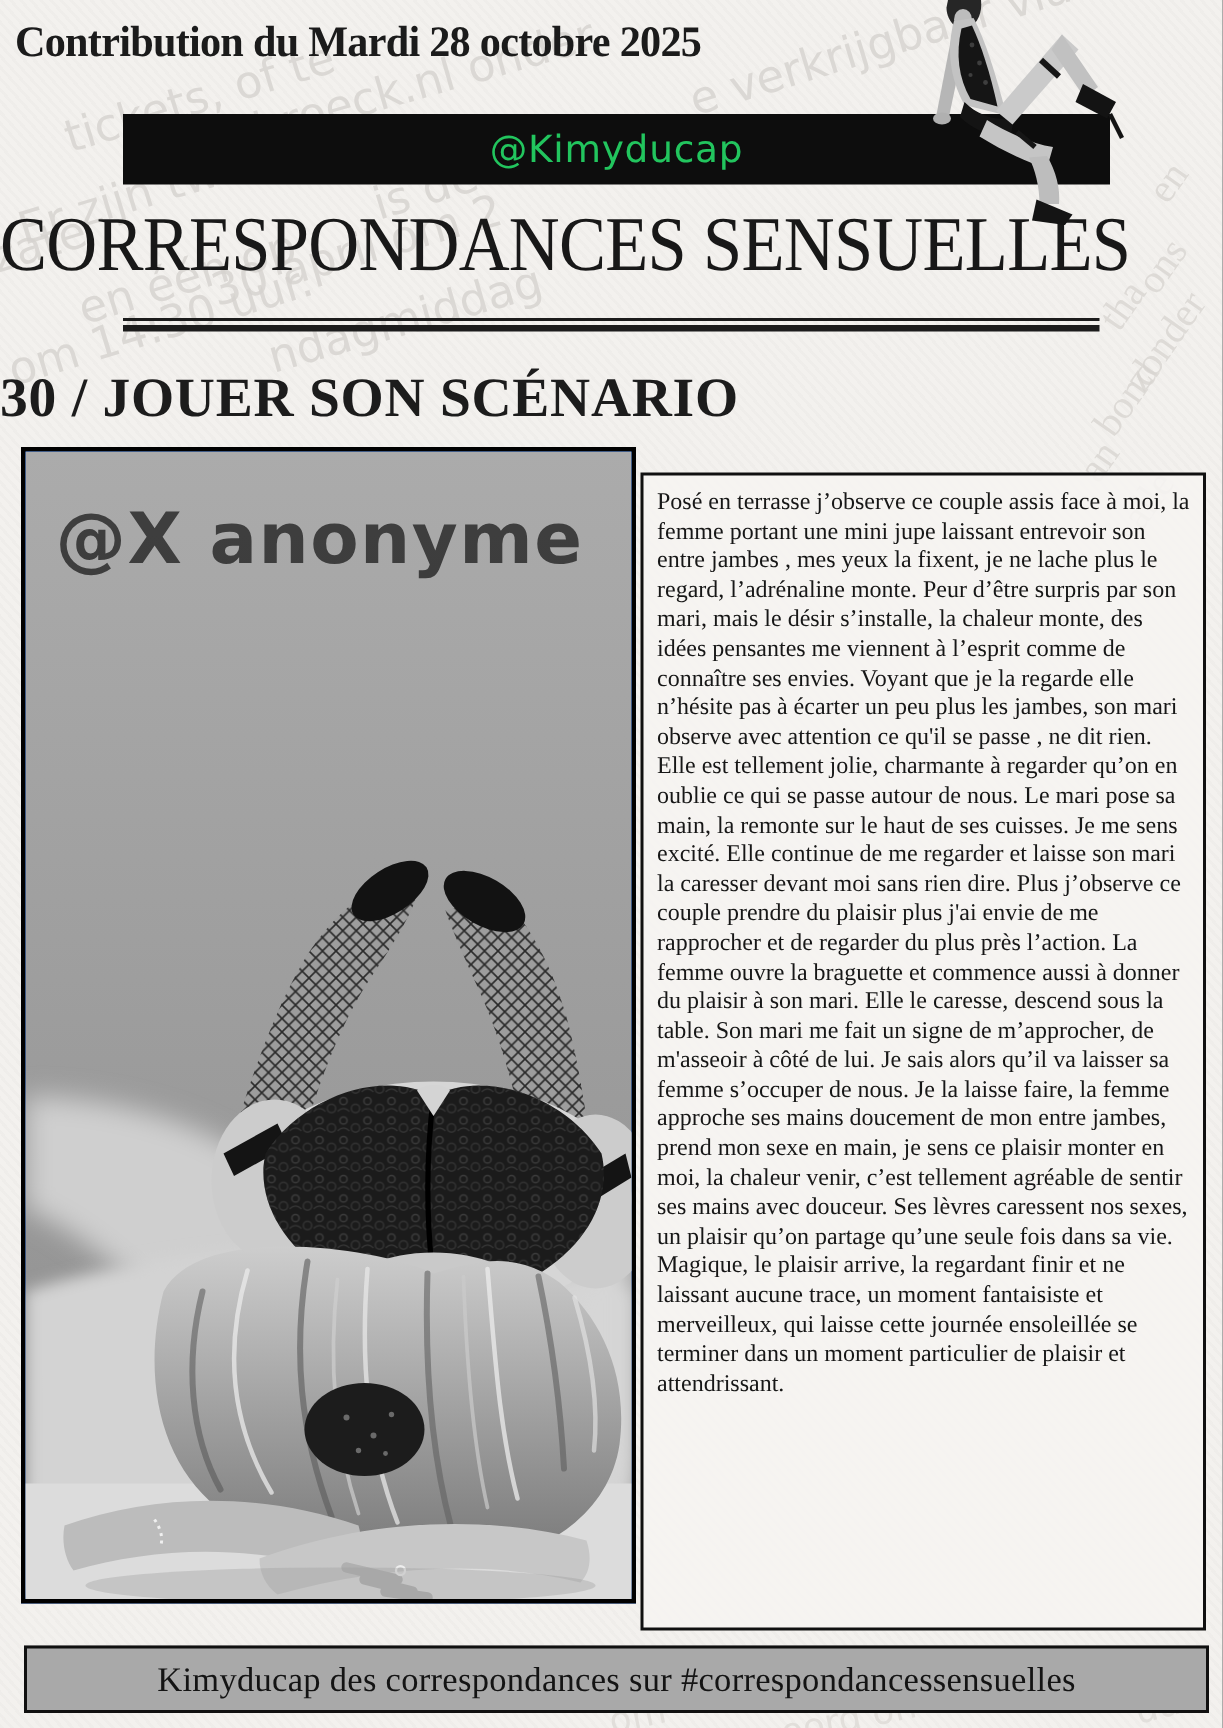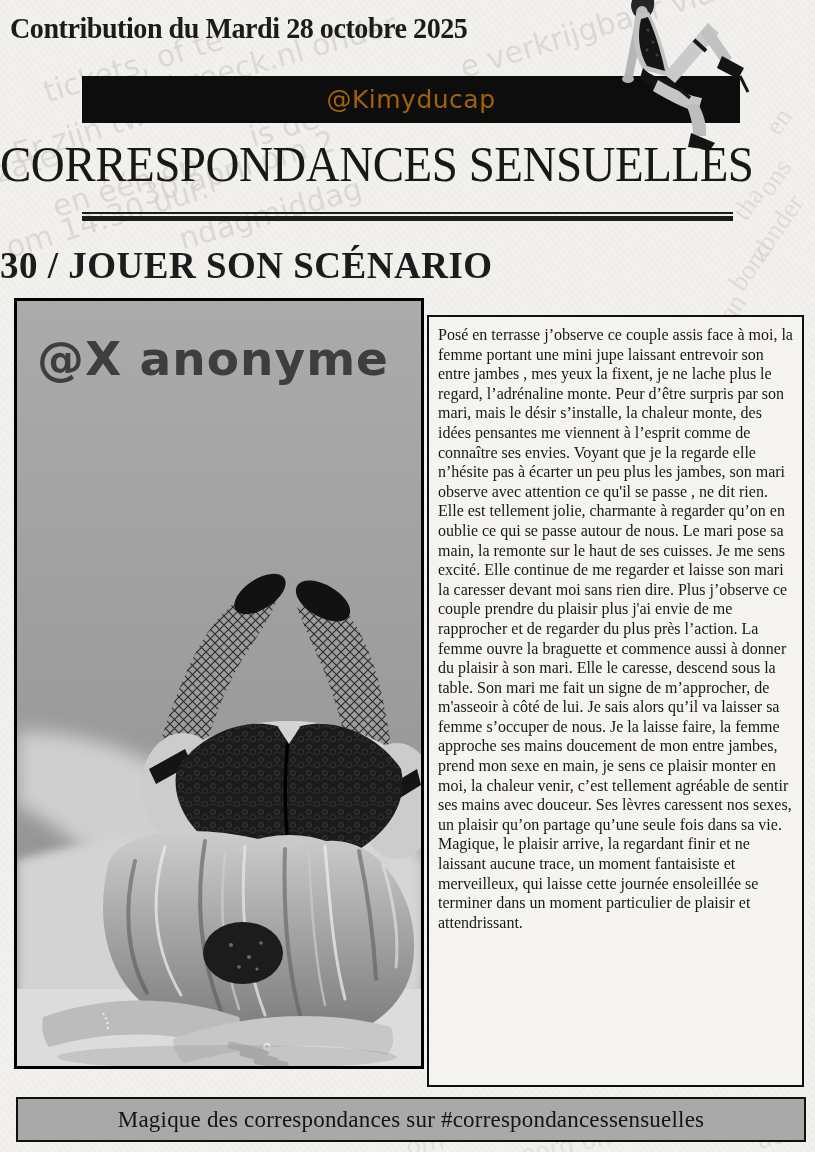--- a/index.html
+++ b/index.html
@@ -10,21 +10,21 @@
   
   .wm{position:absolute;z-index:1;white-space:nowrap;color:#d6d3cf;
       font-family:"DejaVu Sans",sans-serif;font-size:30px;opacity:.8;user-select:none;}
   .wm-serif{font-family:"Liberation Serif",serif;font-size:27px;color:#d9d6d2;}
   .wm-small{font-size:24px;color:#dedbd7;}
   
   .date-line{position:absolute;z-index:3;left:10px;top:12px;font-size:29px;font-weight:bold;
       letter-spacing:-0.5px;transform:scaleX(.97);transform-origin:left top;color:#1b1b1b;}
   .handle-banner{position:absolute;z-index:2;left:82px;top:76px;width:658px;height:47px;background:#0d0d0d;
       display:flex;align-items:center;justify-content:center;}
-  .handle-banner span{color:#a16207;font-family:"DejaVu Sans",sans-serif;font-size:25px;letter-spacing:.5px;}
+  .handle-banner span{color:#22c55e;font-family:"DejaVu Sans",sans-serif;font-size:25px;letter-spacing:.5px;}
   .model-cutout{position:absolute;z-index:4;left:598px;top:0;width:170px;height:150px;}
   
   .main-title{position:absolute;z-index:3;left:0;right:0;top:138px;text-align:left;}
   .main-title span{display:inline-block;font-size:47px;line-height:1;letter-spacing:-0.5px;color:#181818;
       transform:scale(1.0,1.10);transform-origin:center top;font-weight:500;}
   .title-rule{position:absolute;z-index:3;left:82px;top:212px;width:651px;height:9px;
       background:linear-gradient(180deg,#1c1c1c 0 2px,transparent 2px 4.5px,#1c1c1c 4.5px 9px);}
   .subtitle{position:absolute;z-index:3;left:0;right:0;top:244px;text-align:left;
       font-size:37px;font-weight:bold;letter-spacing:0.5px;color:#1c1c1c;}
   
@@ -210,16 +210,16 @@
 
       <text x="196" y="74" text-anchor="middle" font-family="DejaVu Sans, sans-serif" font-size="47" font-weight="600" letter-spacing="1" fill="#353535" opacity="0.92">@X anonyme</text>
     </svg>
   </div>
 
   <div class="article-box">
     <p>Posé en terrasse j’observe ce couple assis face à moi, la femme portant une mini jupe laissant entrevoir son entre jambes , mes yeux la fixent, je ne lache plus le regard, l’adrénaline monte. Peur d’être surpris par son mari, mais le désir s’installe, la chaleur monte, des idées pensantes me viennent à l’esprit comme de connaître ses envies. Voyant que je la regarde elle n’hésite pas à écarter un peu plus les jambes, son mari observe avec attention ce qu'il se passe , ne dit rien. Elle est tellement jolie, charmante à regarder qu’on en oublie ce qui se passe autour de nous. Le mari pose sa main, la remonte sur le haut de ses cuisses. Je me sens excité. Elle continue de me regarder et laisse son mari la caresser devant moi sans rien dire. Plus j’observe ce couple prendre du plaisir plus j'ai envie de me rapprocher et de regarder du plus près l’action. La femme ouvre la braguette et commence aussi à donner du plaisir à son mari. Elle le caresse, descend sous la table. Son mari me fait un signe de m’approcher, de m'asseoir à côté de lui. Je sais alors qu’il va laisser sa femme s’occuper de nous. Je la laisse faire, la femme approche ses mains doucement de mon entre jambes, prend mon sexe en main, je sens ce plaisir monter en moi, la chaleur venir, c’est tellement agréable de sentir ses mains avec douceur. Ses lèvres caressent  nos sexes, un plaisir qu’on partage qu’une seule fois dans sa vie. Magique, le plaisir arrive, la regardant finir et ne laissant aucune trace, un moment fantaisiste et merveilleux, qui laisse cette journée ensoleillée se terminer dans un moment particulier de plaisir et attendrissant.</p>
   </div>
 
   <div class="footer-banner">
-    <span>Magique des correspondances sur #correspondancessensuelles</span>
+    <span>Kimyducap des correspondances sur #correspondancessensuelles</span>
   </div>
 
 </div>
 
 </body></html>

